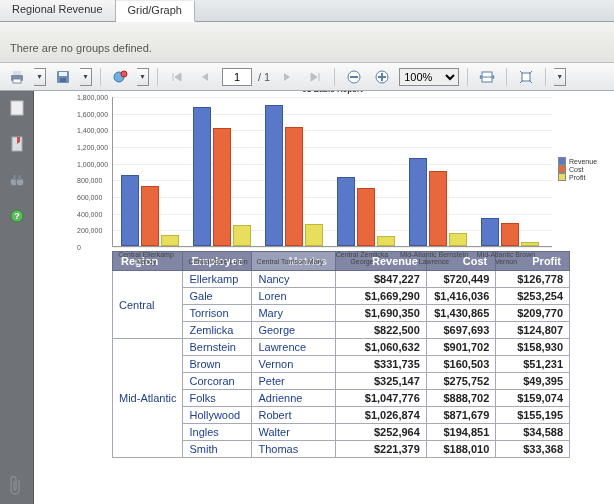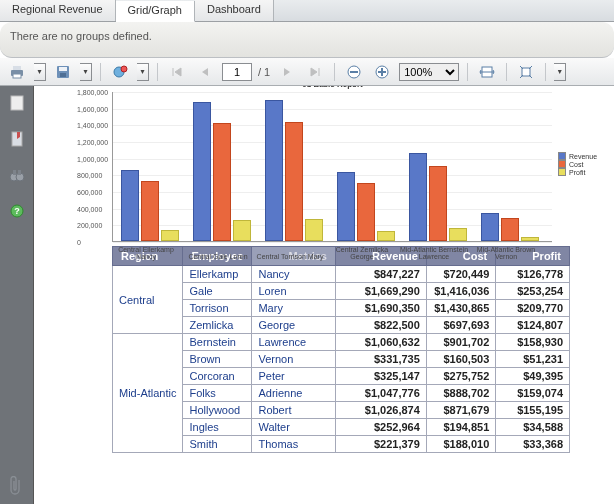--- a/index.html
+++ b/index.html
@@ -1,20 +1,20 @@
 <!DOCTYPE html>
 <html><head>
 <meta charset="utf-8">
 <style>
   * { box-sizing: border-box; margin: 0; padding: 0; }
   body { font-family: Tahoma, Arial, sans-serif; font-size: 11px; background: #fff; width: 614px; height: 504px; overflow: hidden; }
   .tabs { display: flex; background: linear-gradient(#e9ecee,#d8dce0); border-bottom: 1px solid #9ca0a4; height: 22px; }
   .tab { padding: 3px 12px; border-right: 1px solid #b0b4b8; color: #333; cursor: pointer; background: linear-gradient(#f5f5f5,#e4e6e8); }
   .tab.active { background: #fff; border-bottom: 1px solid #fff; position: relative; top: 1px; }
-  .groupbar { background: linear-gradient(#f3f3f1,#e3e3df); padding: 8px 10px; color: #555; border-bottom: 1px solid #bcbfc3; height: 36px; border-radius: 12px; }
+  .groupbar { background: linear-gradient(#f3f3f1,#e3e3df); padding: 20px 10px; color: #555; border-bottom: 1px solid #bcbfc3; height: 36px; }
   .toolbar { display: flex; align-items: center; gap: 6px; padding: 4px 6px; background: linear-gradient(#fafafa,#e6e8ea); border-bottom: 1px solid #a9adb1; height: 28px; }
   .tbtn { width: 22px; height: 20px; display: flex; align-items: center; justify-content: center; border: 1px solid transparent; border-radius: 2px; cursor: pointer; }
   .sep { width: 1px; height: 18px; background: #c4c7cb; margin: 0 2px; }
   .pagebox { width: 30px; height: 18px; border: 1px solid #8a8d91; font-size: 11px; text-align: center; }
   .pagelabel { font-size: 11px; color: #555; }
   .zoom { height: 18px; border: 1px solid #8a8d91; font-size: 11px; width: 60px; }
   .find { height: 18px; border: 1px solid #8a8d91; font-size: 11px; width: 90px; color: #888; padding: 0 3px; }
   .dropbtn { width: 12px; height: 18px; border: 1px solid #8a8d91; border-left: none; background: linear-gradient(#fdfdfd,#e4e6e8); font-size: 8px; color: #444; display: flex; align-items: center; justify-content: center; }
   .main { display: flex; height: calc(504px - 22px - 36px - 28px); }
   .sidebar { width: 34px; background: #6f7378; display: flex; flex-direction: column; align-items: center; padding-top: 8px; gap: 18px; border-right: 1px solid #555; }
@@ -44,21 +44,20 @@
   .region { color: #1d3e8c; vertical-align: middle; }
   .clip { position: absolute; bottom: 8px; left: 8px; color: #7e7e7e; font-size: 16px; }
   svg { display: block; }
 </style>
 </head>
 <body>
 
 <div class="tabs">
   <div class="tab">Regional Revenue</div>
   <div class="tab active">Grid/Graph</div>
-  <div class="tab">Dashboard</div>
 </div>
 
 <div class="groupbar">
   <span>There are no groups defined.</span>
 </div>
 
 <div class="toolbar">
   <div class="tbtn">
     <svg width="16" height="14" viewBox="0 0 16 14">
         <rect x="2" y="5" width="12" height="6" fill="#7a8fa6" rx="1"></rect>

